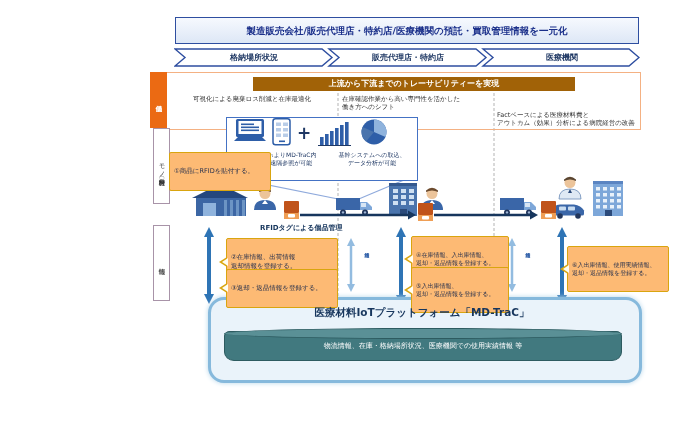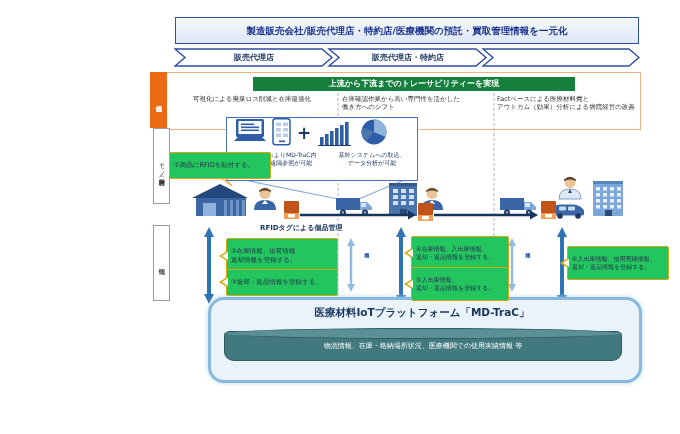--- a/index.html
+++ b/index.html
@@ -12,36 +12,36 @@
   .top-banner{left:175px;top:17px;width:462px;height:25px;border:1px solid #2e4ea0;
     background:linear-gradient(#f6f9fe,#dde7f6);color:#1a2f8a;font-weight:bold;
     font-size:9.5px;text-align:center;line-height:25px;z-index:2;}
   
   .stage-label{top:50px;height:16px;font-size:8px;font-weight:bold;color:#1f3864;
     text-align:center;line-height:16px;z-index:3;}
   
   .value-band{left:163px;top:72px;width:476px;height:56px;border:1px solid #f4b183;z-index:1;}
   .value-tab{left:150px;top:72px;width:17px;height:56px;background:#eb6a13;color:#fff;
     font-size:6.5px;z-index:2;display:flex;align-items:center;justify-content:center;}
-  .trace-banner{left:253px;top:77px;width:322px;height:14px;background:#15803d;color:#fff;
+  .trace-banner{left:253px;top:77px;width:322px;height:14px;background:#a16207;color:#fff;
     font-size:8px;font-weight:bold;text-align:center;line-height:14px;z-index:2;}
   .value-col{top:95px;font-size:6.5px;color:#333;line-height:1.3;z-index:2;}
   
   .side-box{left:153px;width:15px;border:1px solid #a893a8;background:#fff;color:#333;
     font-size:6.5px;z-index:2;display:flex;align-items:center;justify-content:center;}
   
   .devices-box{left:226px;top:117px;width:190px;height:62px;border:1.5px solid #4472c4;
     background:#fff;z-index:2;display:flex;flex-direction:column;align-items:center;}
   .devices-captions{display:flex;width:100%;font-size:6px;color:#1f3864;text-align:center;
     line-height:1.25;margin-top:1px;}
   .devices-captions span:first-child{width:104px;}
   .devices-captions span:last-child{width:82px;}
   
-  .callout{position:absolute;background:#22c55e;border:1px solid #d9a50f;border-radius:2px;
-    font-size:6.5px;color:#26304d;padding:8px 4px;line-height:1.35;white-space:pre-line;z-index:3;}
+  .callout{position:absolute;background:#fdba74;border:1px solid #d9a50f;border-radius:2px;
+    font-size:6.5px;color:#26304d;padding:14px 4px;line-height:1.35;white-space:pre-line;z-index:3;}
   .callout.pl::before{content:"";position:absolute;left:-8px;top:50%;margin-top:-5px;
     border:5px solid transparent;border-right:8px solid #d9a50f;border-left:0;}
   .callout.pl::after{content:"";position:absolute;left:-5px;top:50%;margin-top:-4px;
     border:4px solid transparent;border-right:6px solid #fffdf2;border-left:0;}
   .rfid-label{left:260px;top:223px;font-size:7px;font-weight:bold;color:#17365d;z-index:2;}
   .link-label{width:12px;height:38px;font-size:5px;color:#2e5ea8;z-index:2;line-height:1.1;}
   
   .platform{left:208px;top:297px;width:428px;height:80px;border:3px solid #86b9dc;
     border-radius:16px;background:#eaf3fa;box-shadow:0 0 5px #b5d6ea;z-index:2;}
   .platform-title{top:306px;left:208px;width:428px;text-align:center;font-size:10.5px;
@@ -217,32 +217,33 @@
     </g>
   </svg>
 
   <svg id="chevrons" width="466" height="19" viewBox="0 0 466 19">
     <path d="M1,1 L148,1 L158,9.5 L148,18 L1,18 L11,9.5 Z" fill="#fff" stroke="#2e4ea0" stroke-width="1.4"></path>
     <path d="M155,1 L302,1 L312,9.5 L302,18 L155,18 L165,9.5 Z" fill="#fff" stroke="#2e4ea0" stroke-width="1.4"></path>
     <path d="M309,1 L455,1 L465,9.5 L455,18 L309,18 L319,9.5 Z" fill="#fff" stroke="#2e4ea0" stroke-width="1.4"></path>
   </svg>
 
   <div class="abs top-banner">製造販売会社/販売代理店・特約店/医療機関の預託・買取管理情報を一元化</div>
-  <div class="abs stage-label" style="left:180px;width:148px;">販売代理店</div>
+  <div class="abs stage-label" style="left:180px;width:148px;">格納場所状況</div>
   <div class="abs stage-label" style="left:334px;width:148px;text-align:center;">販売代理店・特約店</div>
+  <div class="abs stage-label" style="left:488px;width:148px;">医療機関</div>
 
   <div class="abs value-band"></div>
   <div class="abs value-tab">
     <span class="vtext">価値提供</span>
   </div>
   <div class="abs trace-banner">上流から下流までのトレーサビリティーを実現</div>
   <div class="abs value-col" style="left:172px;width:160px;text-align:center;">可視化による廃棄ロス削減と在庫最適化</div>
   <div class="abs value-col pre" style="left:342px;width:146px;">在庫確認作業から高い専門性を活かした
 働き方へのシフト</div>
-  <div class="abs value-col pre" style="left:497px;width:146px;">Factベースによる医療材料費と
+  <div class="abs value-col pre" style="left:497px;width:146px;margin-top:16px;">Factベースによる医療材料費と
 アウトカム（効果）分析による病院経営の改善</div>
 
   <div class="abs side-box" style="top:128px;height:74px;">
     <span class="vtext">モノ（医療材料）</span>
   </div>
   <div class="abs side-box" style="top:225px;height:74px;">
     <span class="vtext">情報</span>
   </div>
 
   <div class="abs devices-box">

